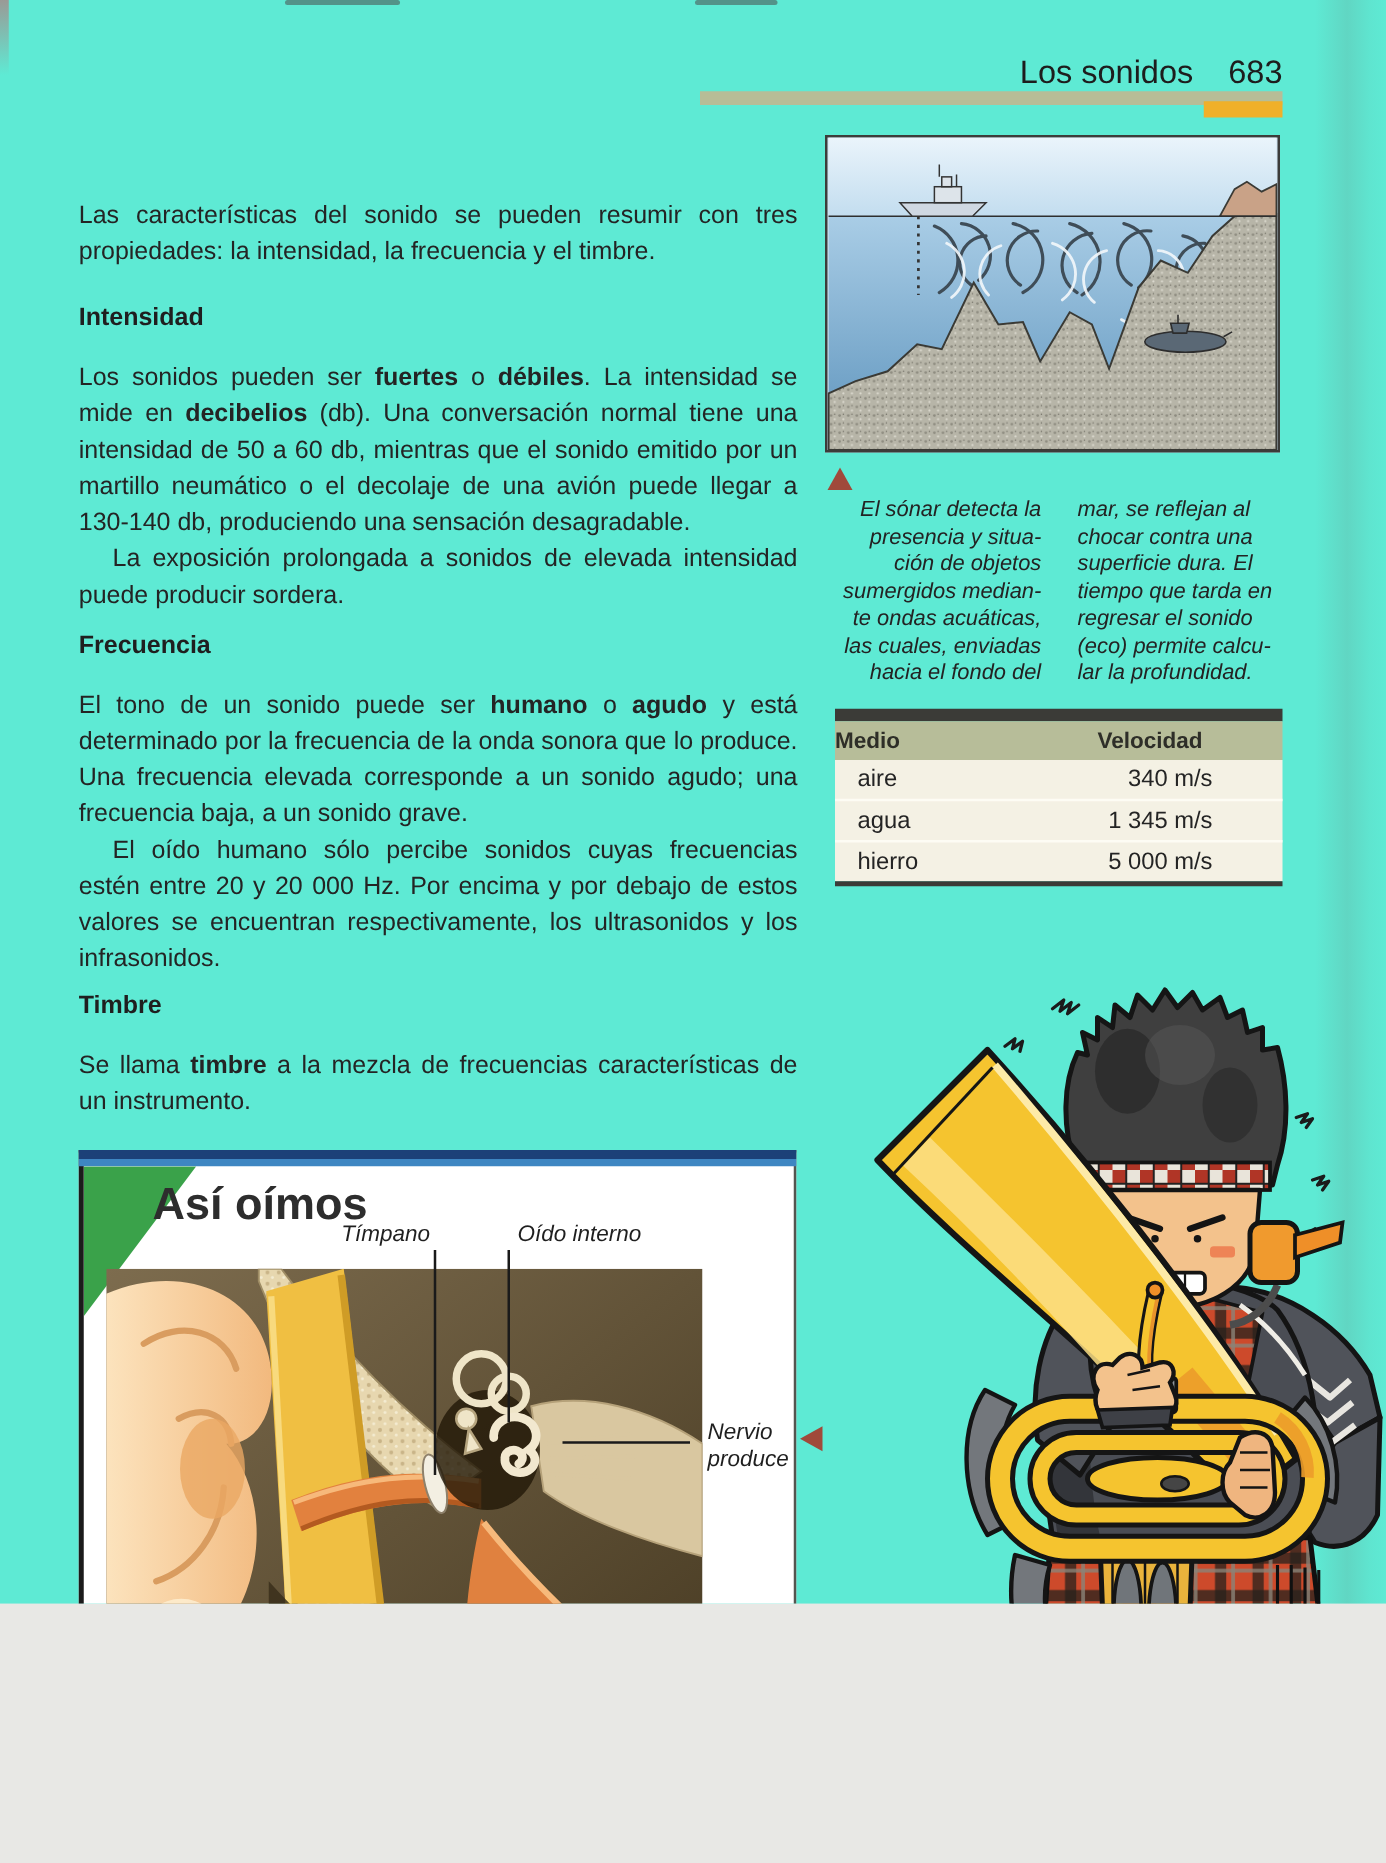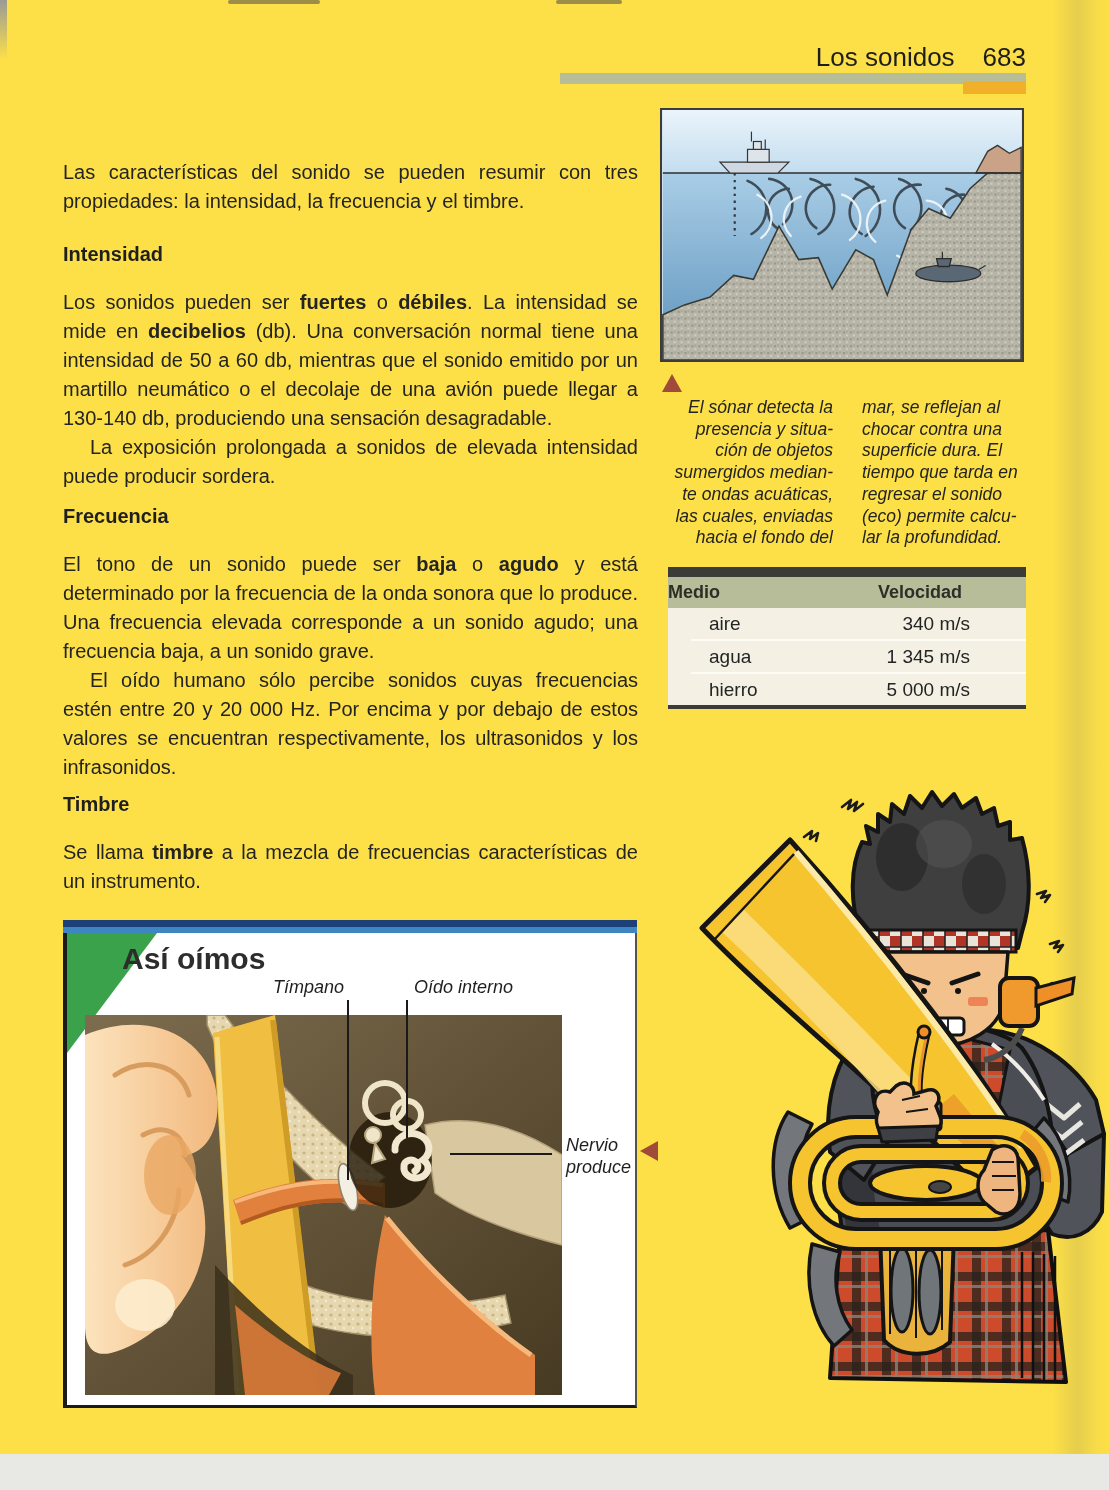--- a/index.html
+++ b/index.html
@@ -1,16 +1,16 @@
 <!DOCTYPE html>
 <html style="--accent-olive: #b7bd97; --accent-yellow: #f0b02a; --table-title-bg: #f5b32b; --table-header-bg: #b7bd99; --table-body-bg: #f4f1e4; --triangle-marker: #a04a3a; --box-blue: #1c4178; --box-green: #3aa24a;"><head>
 <meta charset="utf-8">
 <style>
   html,body{margin:0;padding:0;background:#e8e8e5;}
-  #page{position:relative;width:1109px;height:1454px;background:#fde047;overflow:hidden;
+  #page{position:relative;width:1109px;height:1283px;background:#5eead4;overflow:hidden;
         font-family:"Liberation Sans","DejaVu Sans",sans-serif;color:#242424;}
   
   .smudge{position:absolute;background:#4b4b4b;opacity:.55;border-radius:2px;}
   #corner-smudge{position:absolute;left:0;top:0;width:7px;height:60px;
       background:linear-gradient(#9a9a96,rgba(154,154,150,0));}
   #page-curve{position:absolute;left:1052px;top:0;width:57px;height:1490px;
       background:linear-gradient(to right,rgba(110,110,105,0) 0%,rgba(110,110,105,.16) 45%,rgba(110,110,105,.04) 78%,rgba(110,110,105,0) 100%);}
   
   #header{position:absolute;left:540px;top:42px;width:486px;text-align:right;
       font-size:26px;color:#1d1d1d;}
@@ -36,34 +36,34 @@
   #sonar-svg{position:absolute;left:660px;top:108px;width:364px;height:254px;
       border:2px solid #3c3c3a;box-sizing:border-box;background:#cfe4f2;}
   
   #speed-table{position:absolute;left:668px;top:567px;width:358px;}
   #speed-table .t-topbar{height:10px;background:#3b3b37;}
   #speed-table .t-title{height:47px;line-height:47px;background:var(--table-title-bg);
       font-size:21px;font-weight:bold;color:#35352c;padding-left:18px;}
   #speed-table .t-head{position:relative;height:31px;line-height:31px;background:var(--table-header-bg);
       font-size:18px;font-weight:bold;color:#2e2e28;padding-left:0;}
   #speed-table .t-head .vel{position:absolute;left:210px;top:0;}
-  #speed-table .t-body{background:var(--table-body-bg);padding-left:23px;}
+  #speed-table .t-body{background:var(--table-body-bg);}
   #speed-table .t-row{display:flex;justify-content:space-between;height:31px;line-height:31px;
       font-size:19px;padding:0 56px 0 18px;border-top:2px solid #fdfcf4;}
   #speed-table .t-row:first-child{border-top:none;}
   #speed-table .t-botbar{height:4px;background:#3b3b37;}
   
   #ear-box{position:absolute;left:63px;top:920px;width:574px;height:488px;background:#fff;
       border:2px solid #55554f;border-left:4px solid #1b1b1b;border-bottom:3px solid #1b1b1b;
       box-sizing:border-box;}
   #ear-bluebar{position:absolute;left:63px;top:920px;width:574px;height:13px;
       background:linear-gradient(var(--box-blue) 0 55%, #3e86c2 55% 100%);}
   #ear-green-tri{position:absolute;left:67px;top:933px;width:90px;height:120px;
       background:var(--box-green);clip-path:polygon(0 0,100% 0,0 100%);}
-  #ear-title{position:absolute;left:122px;top:942px;font-size:30px;font-weight:bold;color:#2d2d2d;}
+  #ear-title{position:absolute;left:122px;top:942px;font-size:36px;font-weight:bold;color:#2d2d2d;}
   .lbl{position:absolute;font-style:italic;font-size:18px;line-height:22px;color:#1f1f1f;white-space:pre-line;}
   #lbl-timpano{left:180px;top:976px;width:164px;text-align:right;}
   #lbl-oido{left:414px;top:976px;}
   #lbl-nervio{left:566px;top:1134px;}
   .lead{position:absolute;background:#1a1a1a;}
   #lead-timpano{left:347px;top:1000px;width:2px;height:180px;}
   #lead-oido{left:406px;top:1000px;width:2px;height:138px;}
   #lead-nervio{left:450px;top:1153px;width:102px;height:2px;}
   #ear-svg{position:absolute;left:85px;top:1015px;width:477px;height:380px;}
   
@@ -95,21 +95,21 @@
   </div>
 
   <div class="h" style="top:243px">Intensidad</div>
   <div class="body" style="top:288px">
     <p>Los sonidos pueden ser <b>fuertes</b> o <b>débiles</b>. La intensidad se mide en <b>decibelios</b> (db). Una conversación normal tiene una intensidad de 50 a 60 db, mientras que el sonido emitido por un martillo neumático o el decolaje de una avión puede llegar a 130-140 db, produciendo una sensación desagradable.</p>
     <p>La exposición prolongada a sonidos de elevada intensidad puede producir sordera.</p>
   </div>
 
   <div class="h" style="top:505px">Frecuencia</div>
   <div class="body" style="top:550px">
-    <p>El tono de un sonido puede ser <b>baja</b> o <b>agudo</b> y está determinado por la frecuencia de la onda sonora que lo produce. Una frecuencia elevada corresponde a un sonido agudo; una frecuencia baja, a un sonido grave.</p>
+    <p>El tono de un sonido puede ser <b>humano</b> o <b>agudo</b> y está determinado por la frecuencia de la onda sonora que lo produce. Una frecuencia elevada corresponde a un sonido agudo; una frecuencia baja, a un sonido grave.</p>
     <p>El oído humano sólo percibe sonidos cuyas frecuencias estén entre 20 y 20 000 Hz. Por encima y por debajo de estos valores se encuentran respectivamente, los ultrasonidos y los infrasonidos.</p>
   </div>
 
   <div class="h" style="top:793px">Timbre</div>
   <div class="body" style="top:838px">
     <p>Se llama <b>timbre</b> a la mezcla de frecuencias características de un instrumento.</p>
   </div>
 
   <svg id="sonar-svg" viewBox="0 0 364 254">
     <defs>

